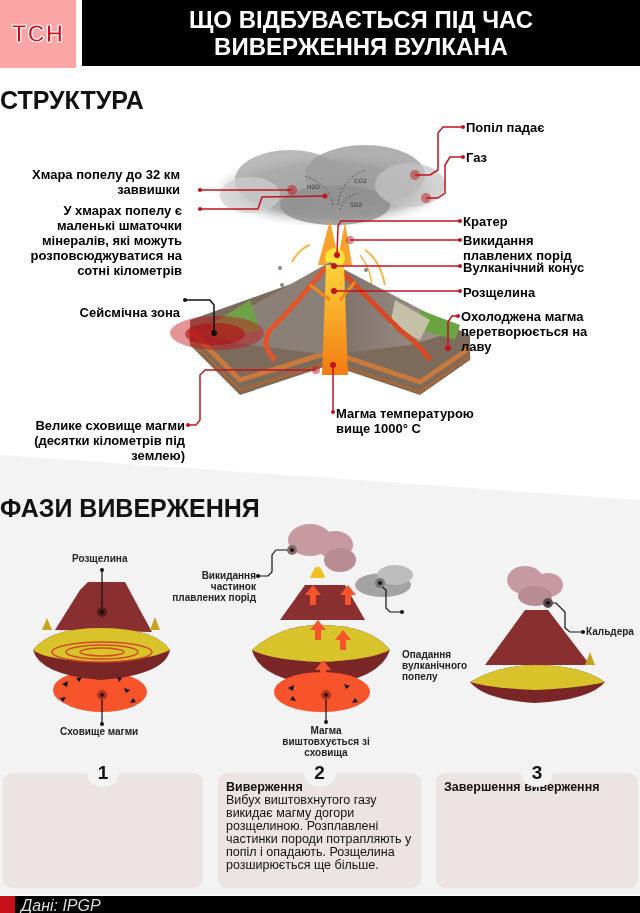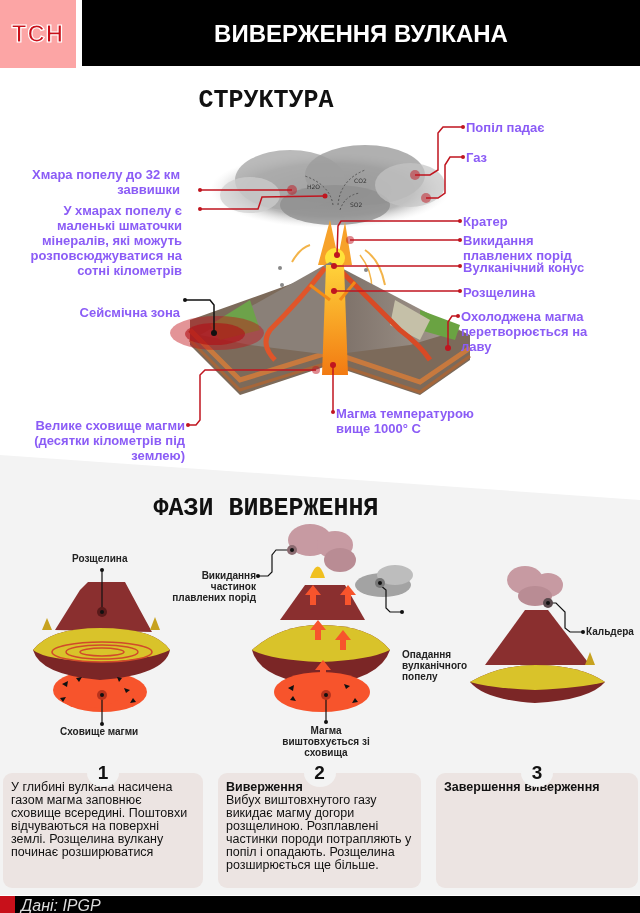--- a/index.html
+++ b/index.html
@@ -4,23 +4,23 @@
 <style>
   * { box-sizing: border-box; margin: 0; padding: 0; }
   html, body { width: 640px; height: 913px; overflow: hidden; background: #ffffff; }
   body { font-family: "DejaVu Sans", sans-serif; position: relative; color: #111; }
 
   .header { position: absolute; left: 0; top: 0; width: 640px; height: 68px; }
   .logo { position: absolute; left: 0; top: 0; width: 76px; height: 68px; background: #fca5a5; display: flex; align-items: center; justify-content: center; }
   .logo span { color: #c8101a; font-weight: bold; font-size: 24px; letter-spacing: 1px; -webkit-text-stroke: 1.2px #fff; font-family: "Liberation Sans", sans-serif; }
   .title-box { position: absolute; left: 82px; top: 0; width: 558px; height: 66px; background: #000; color: #fff; display: flex; flex-direction: column; align-items: center; justify-content: center; font-weight: bold; font-size: 24px; line-height: 27px; text-align: center; font-family: "Liberation Sans", sans-serif; }
 
-  .section-title { position: absolute; width: 532px; text-align: center; font-weight: bold; font-family: Liberation Mono, monospace; color: #111; }
-
-  .lbl { position: absolute; font-size: 13px; font-weight: bold; line-height: 15px; color: #8b5cf6; font-family: "Liberation Sans", sans-serif; }
+  .section-title { position: absolute; width: 532px; font-weight: bold; font-family: Liberation Sans, sans-serif; color: #111; }
+
+  .lbl { position: absolute; font-size: 13px; font-weight: bold; line-height: 15px; color: #000000; font-family: "Liberation Sans", sans-serif; }
   .lbl.r { text-align: right; }
   .small-lbl { position: absolute; font-size: 10px; font-weight: bold; line-height: 11px; color: #222; font-family: "Liberation Sans", sans-serif; }
 
   .grey-bg { position: absolute; left: 0; top: 455px; width: 640px; height: 440px; background: #f3f3f3; clip-path: polygon(0 0, 100% 45px, 100% 100%, 0 100%); }
 
   .card { position: absolute; top: 773px; height: 115px; background: #ece4e2; border-radius: 9px; padding: 8px 8px 0 8px; }
   .card .num { position: absolute; top: -14px; left: 50%; transform: translateX(-50%); width: 32px; height: 28px; background: #f3f3f3; border-radius: 50%; font-weight: bold; font-size: 19px; text-align: center; line-height: 28px; font-family: "Liberation Sans", sans-serif; }
   .card .ct { font-weight: bold; font-size: 12.5px; line-height: 13px; font-family: "Liberation Sans", sans-serif; }
   .card .cb { font-size: 12.5px; line-height: 13px; font-family: "Liberation Sans", sans-serif; color: #111; }
 
@@ -31,20 +31,21 @@
   svg { position: absolute; left: 0; top: 0; }
 </style>
 </head>
 <body>
 
 <div class="header">
   <div class="logo">
     <span>ТСН</span>
   </div>
   <div class="title-box">
+    <div>ЩО ВІДБУВАЄТЬСЯ ПІД ЧАС</div>
     <div>ВИВЕРЖЕННЯ ВУЛКАНА</div>
   </div>
 </div>
 
 <div class="section-title" style="top:86px;font-size:25px;">СТРУКТУРА</div>
 
 <svg width="640" height="470" viewBox="0 0 640 470">
   <defs>
     <radialGradient id="cloudG" cx="50%" cy="50%" r="50%">
       <stop offset="0%" stop-color="#8d8d8d"></stop>
@@ -279,21 +280,20 @@
 </div>
 <div class="small-lbl" style="left:276px;top:725px;width:100px;text-align:center;">
   <div>Магма</div>
   <div>виштовхується зі</div>
   <div>сховища</div>
 </div>
 <div class="small-lbl" style="left:586px;top:626px;">Кальдера</div>
 
 <div class="card" style="left:3px;width:200px;">
   <div class="num">1</div>
-  <div class="cb">У глибині вулкана насичена газом магма заповнює сховище всередині. Поштовхи відчуваються на поверхні землі. Розщелина вулкану починає розширюватися</div>
 </div>
 <div class="card" style="left:218px;width:203px;">
   <div class="num">2</div>
   <div class="ct">Виверження</div>
   <div class="cb">Вибух виштовхнутого газу викидає магму догори розщелиною. Розплавлені частинки породи потрапляють у попіл і опадають. Розщелина розширюється ще більше.</div>
 </div>
 <div class="card" style="left:436px;width:202px;">
   <div class="num">3</div>
   <div class="ct">Завершення виверження</div>
 </div>

